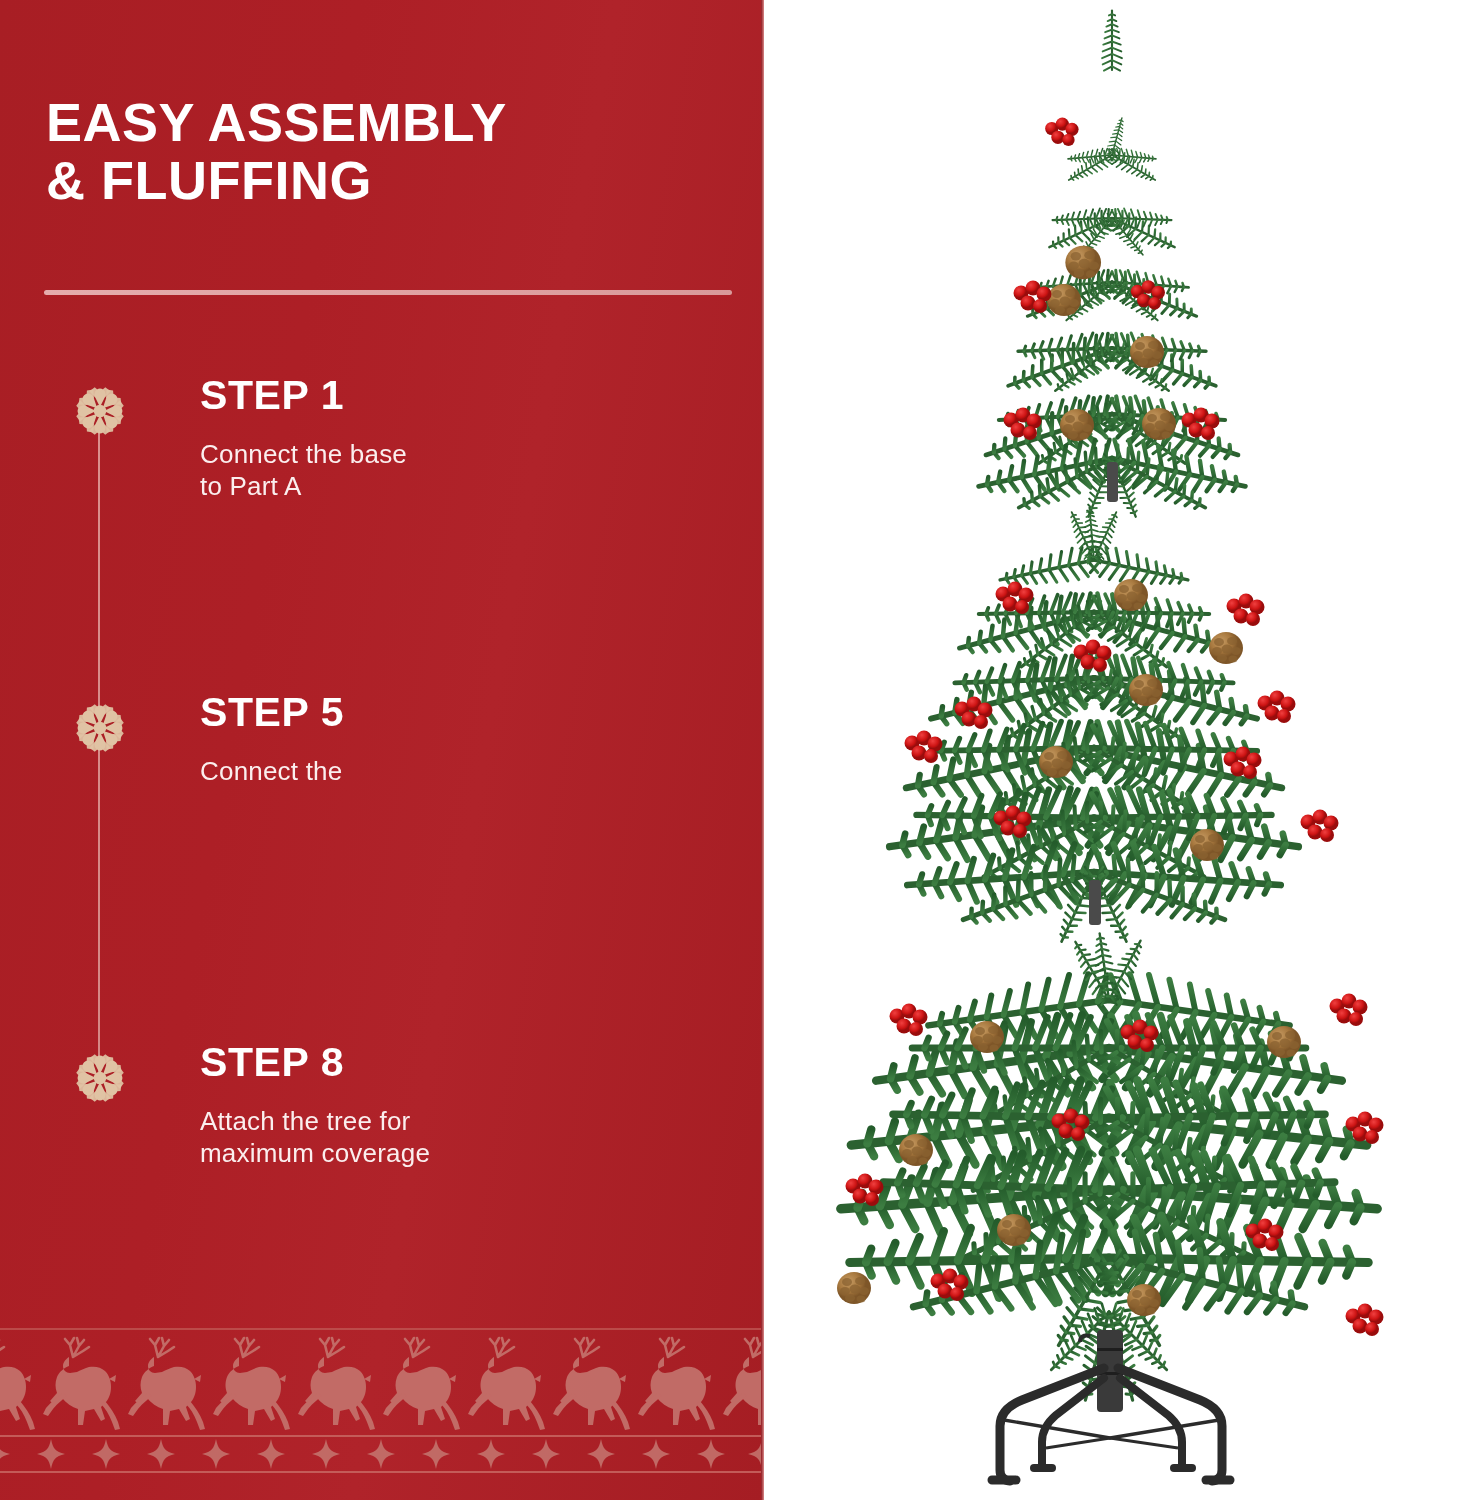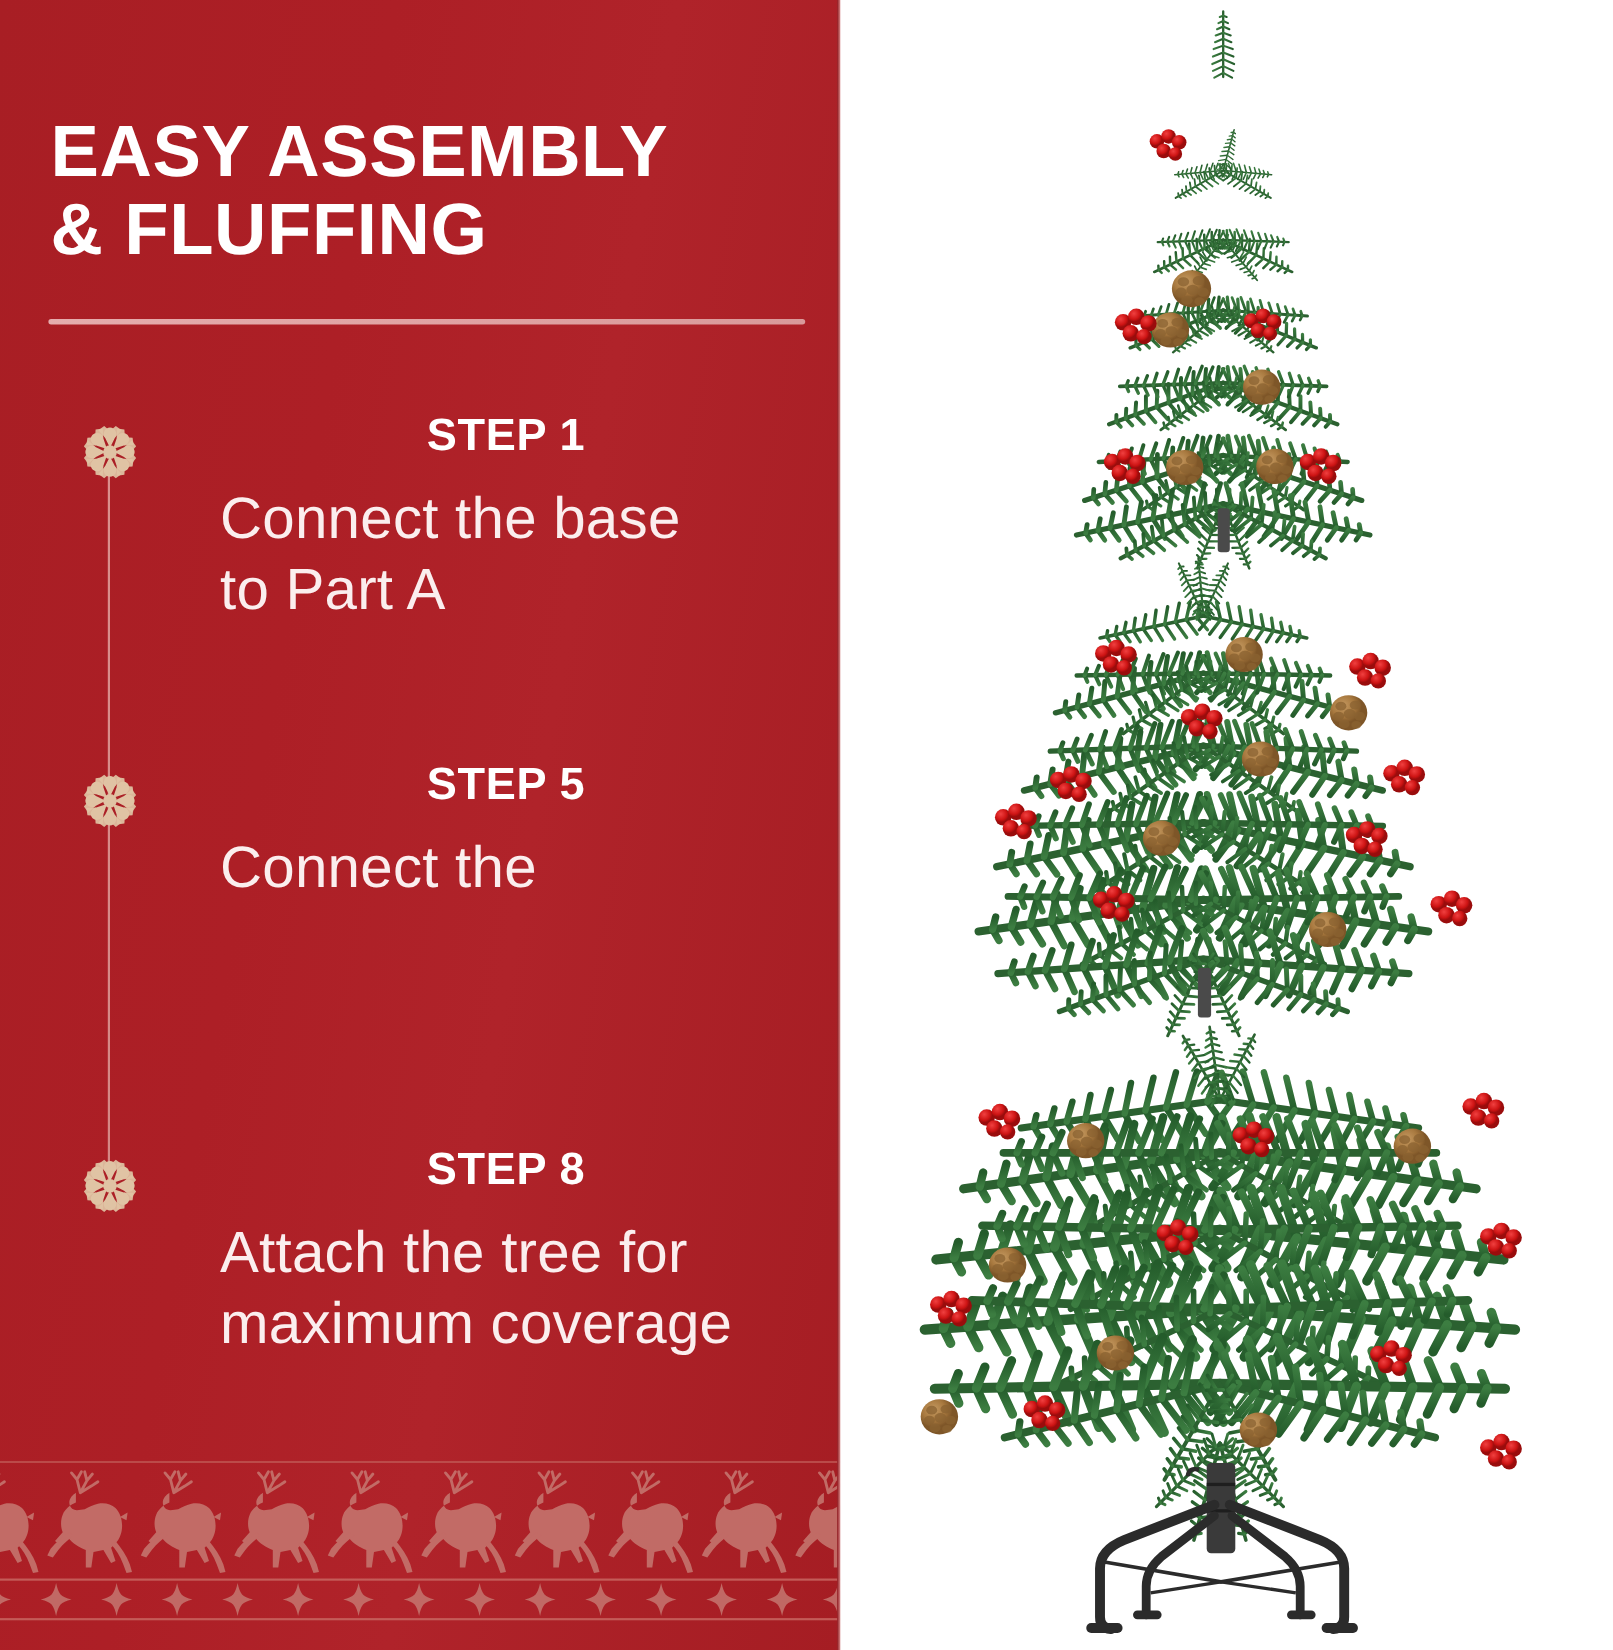--- a/index.html
+++ b/index.html
@@ -18,21 +18,21 @@
     overflow:hidden;
   }
   .panel-edge{
     position:absolute;right:0;top:0;width:3px;height:1500px;
     background:linear-gradient(to right,#8e181e,#d98a8a);
   }
 
   
   .title{
     position:absolute;left:46px;top:58px;width:690px;
-    color:#ffffff;font-size:66px;line-height:1.07;
+    color:#ffffff;font-size:54px;line-height:1.07;
     font-weight:700;letter-spacing:0.5px;
   }
   .title .line{display:block;}
 
   .divider{
     position:absolute;left:44px;top:290px;width:688px;height:5px;
     border-radius:3px;
     background:linear-gradient(to right,#e8b4b4 0%,#e3a9a9 55%,#dba0a0 100%);
     opacity:.95;
   }
@@ -50,24 +50,24 @@
   .step-1{top:375px;}
   .step-2{top:692px;}
   .step-3{top:1042px;}
 
   .flake{
     position:absolute;left:67px;top:3px;width:66px;height:66px;
   }
   .step-text{position:absolute;left:200px;top:0;width:520px;}
   .step-label{
     color:#ffffff;font-size:41px;font-weight:700;letter-spacing:.6px;
-    line-height:1.0;margin:0 0 23px 0;text-align:center;
+    line-height:1.0;margin:0 0 23px 0;
   }
   .step-desc{
-    color:#fbeeee;font-size:53px;font-weight:400;line-height:1.23;
+    color:#fbeeee;font-size:26px;font-weight:400;line-height:1.23;
     letter-spacing:.2px;margin:0;
   }
 
   
   .band{
     position:absolute;left:0;bottom:0;width:764px;height:172px;
     overflow:hidden;
   }
   .band-topline{
     position:absolute;left:0;top:0;width:764px;height:2px;background:#c05a56;opacity:.75;

